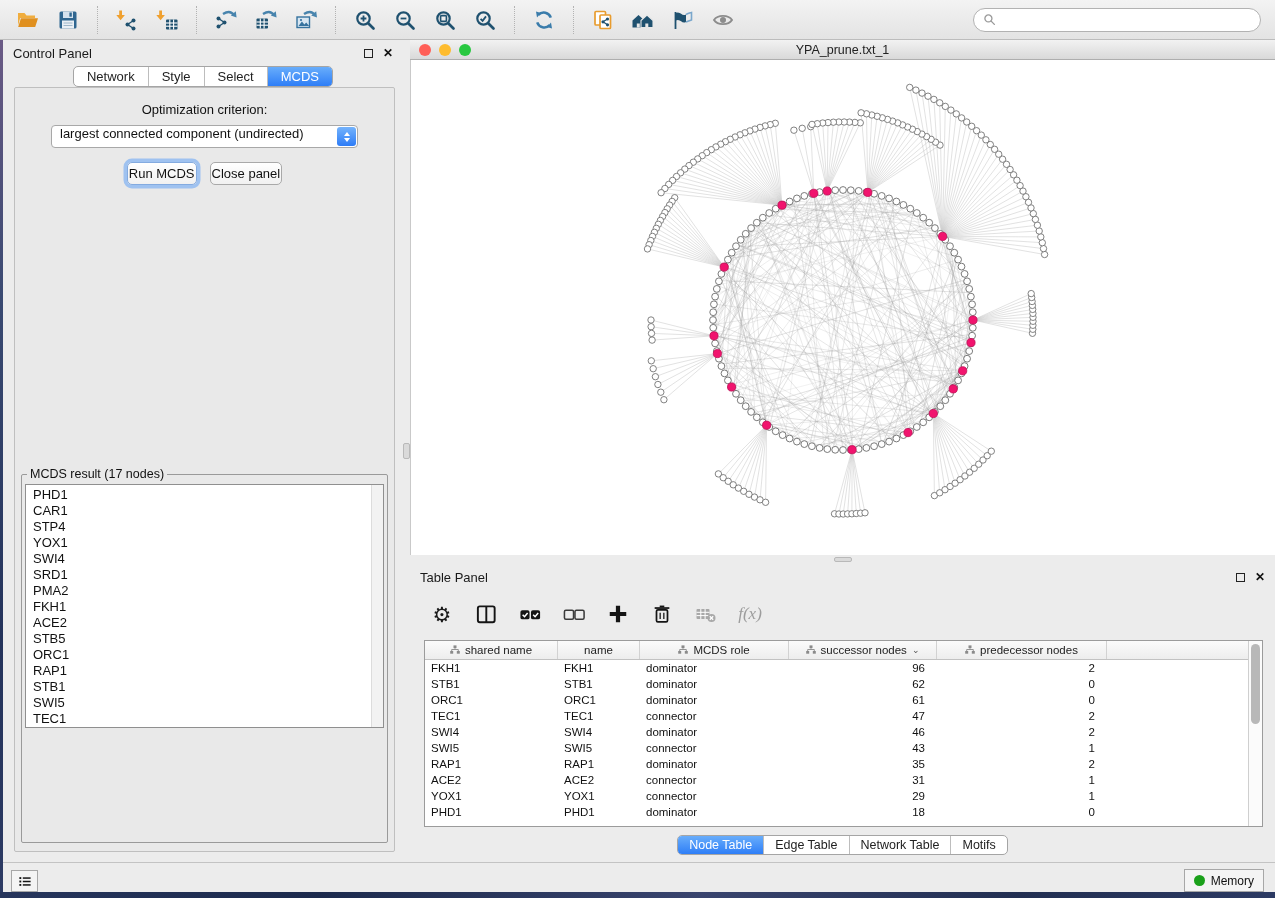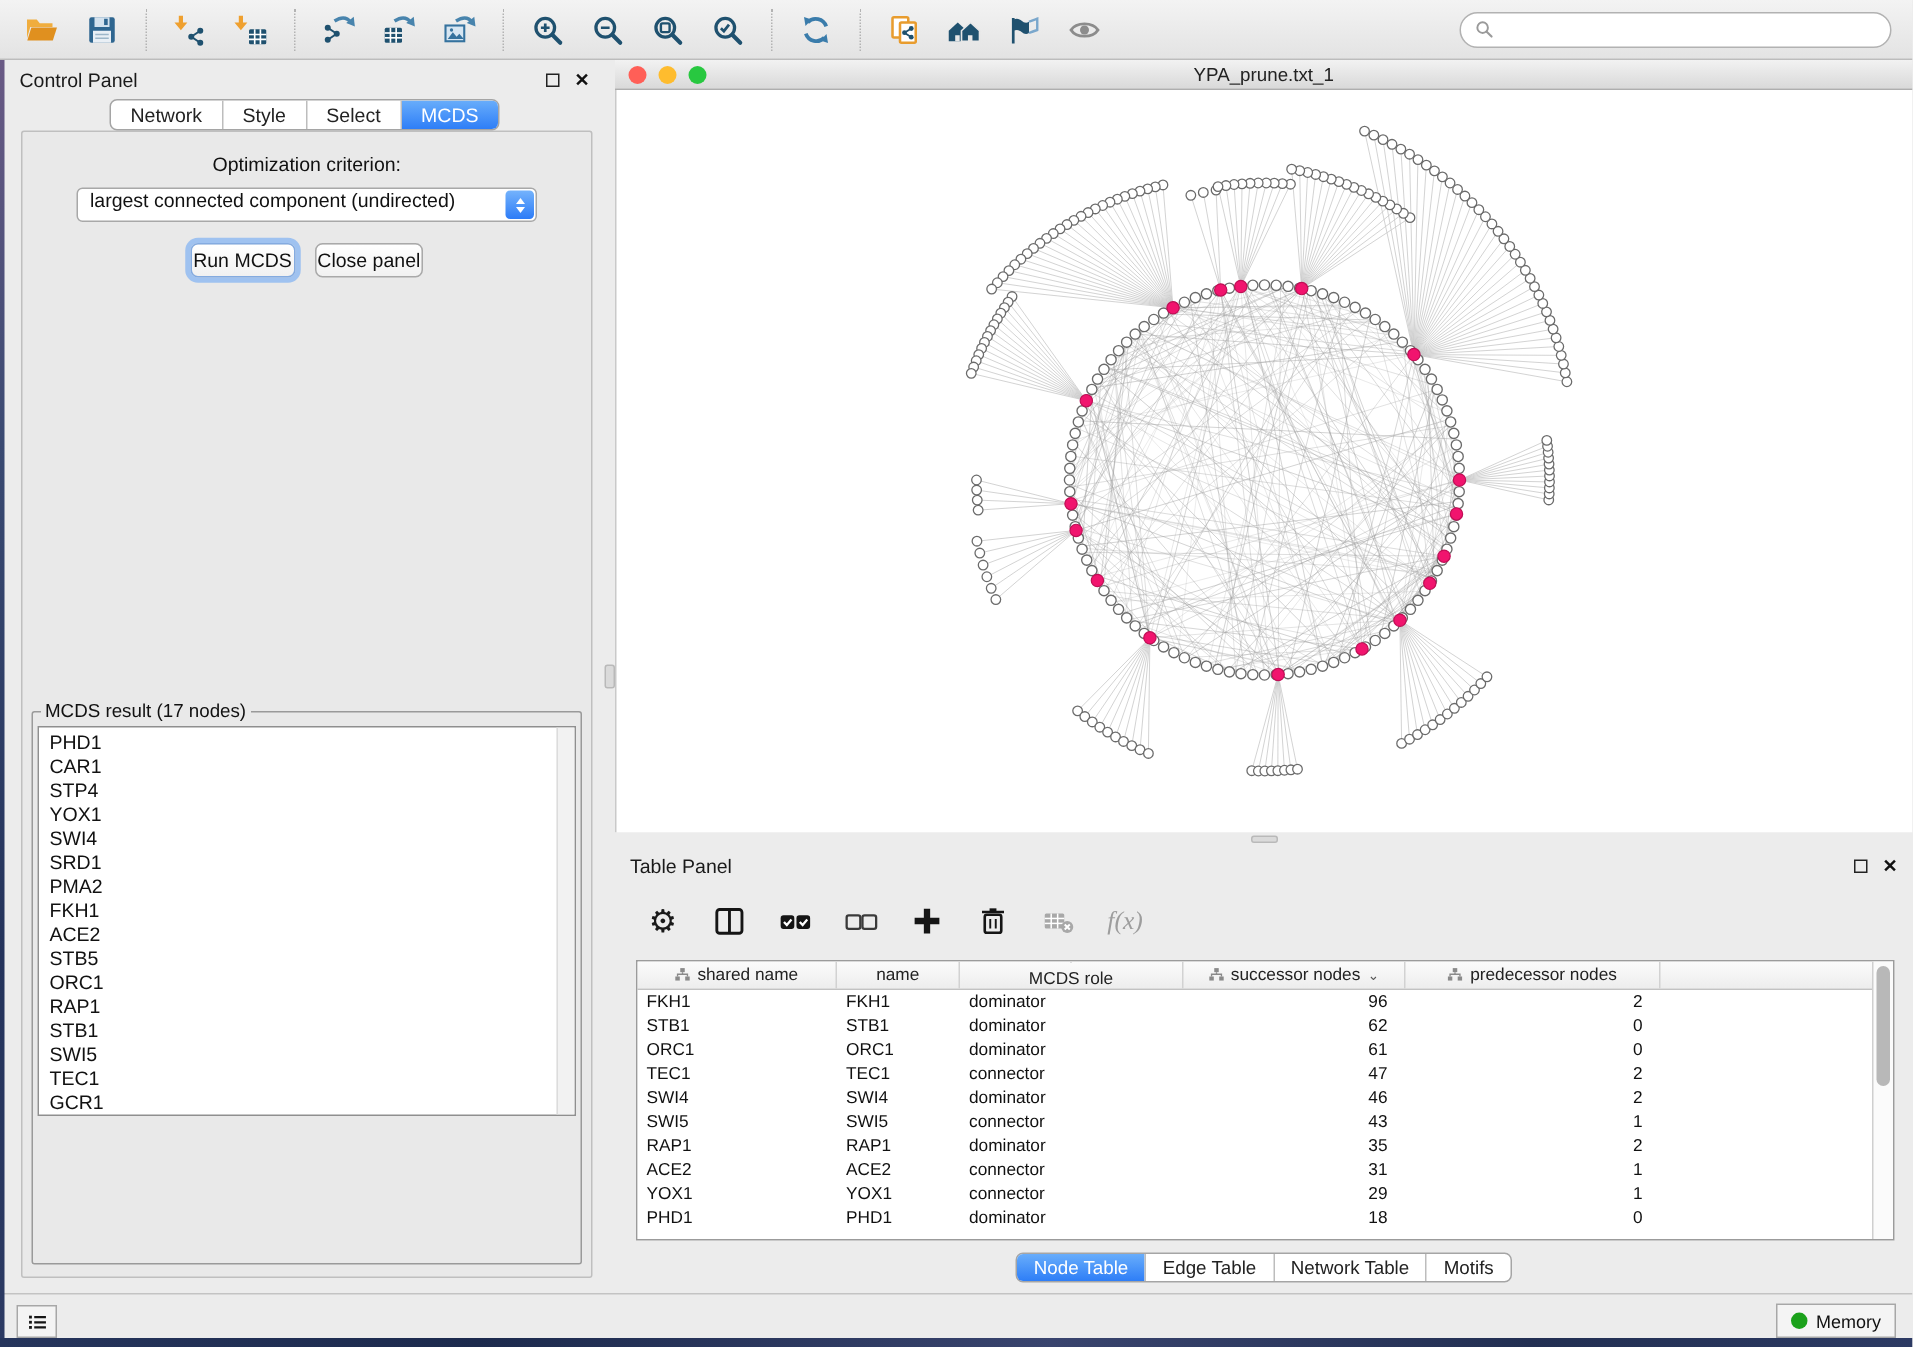--- a/index.html
+++ b/index.html
@@ -331,21 +331,20 @@
               <div>SRD1</div>
               <div>PMA2</div>
               <div>FKH1</div>
               <div>ACE2</div>
               <div>STB5</div>
               <div>ORC1</div>
               <div>RAP1</div>
               <div>STB1</div>
               <div>SWI5</div>
               <div>TEC1</div>
-              <div>GCR1</div>
             </div>
           <div class="listtrack"></div>
         </div>
       </fieldset>
     </div>
   </div>
 
   <div class="vsplit">
     <div class="vgrip"></div>
   </div>
@@ -1142,21 +1141,21 @@
                     <rect x="3.5" y="0.4" width="3" height="2.7"></rect>
                     <rect x="0.2" y="6" width="3" height="2.7"></rect>
                     <rect x="6.8" y="6" width="3" height="2.7"></rect>
                   </g>
                 </svg>
                 <span>shared name</span>
               </div>
               <div class="hcell" style="width: 82px;">
                 <span>name</span>
               </div>
-              <div class="hcell" style="width: 149px; flex-direction: column;">
+              <div class="hcell" style="width: 149px;">
                 <svg width="10" height="10" viewBox="0 0 10 10">
                   <path d="M5 3.2 v1.3 M1.7 6 V4.5 H8.3 V6" stroke="#8a8a8a" fill="none" stroke-width="0.9"></path>
                   <g fill="#8a8a8a">
                     <rect x="3.5" y="0.4" width="3" height="2.7"></rect>
                     <rect x="0.2" y="6" width="3" height="2.7"></rect>
                     <rect x="6.8" y="6" width="3" height="2.7"></rect>
                   </g>
                 </svg>
                 <span>MCDS role</span>
               </div>

